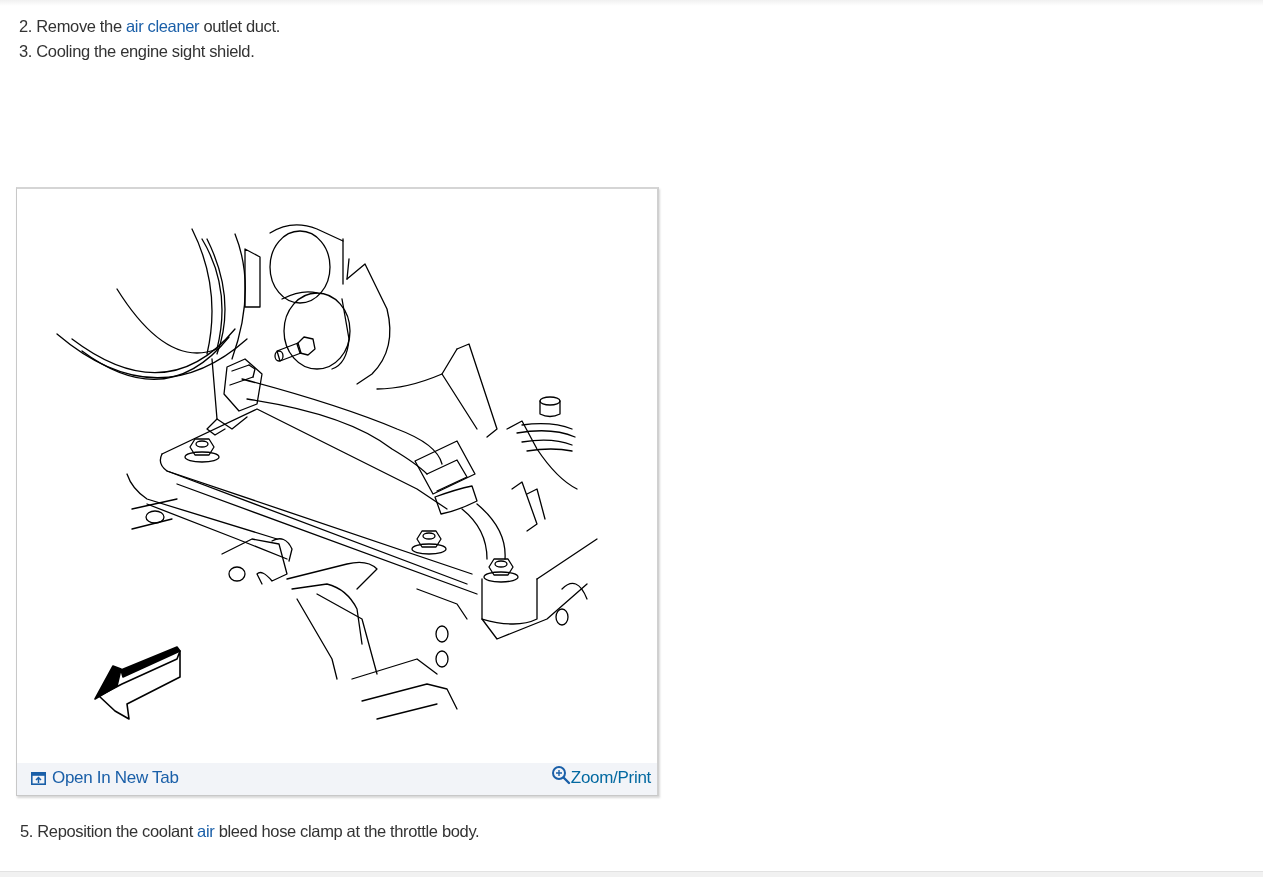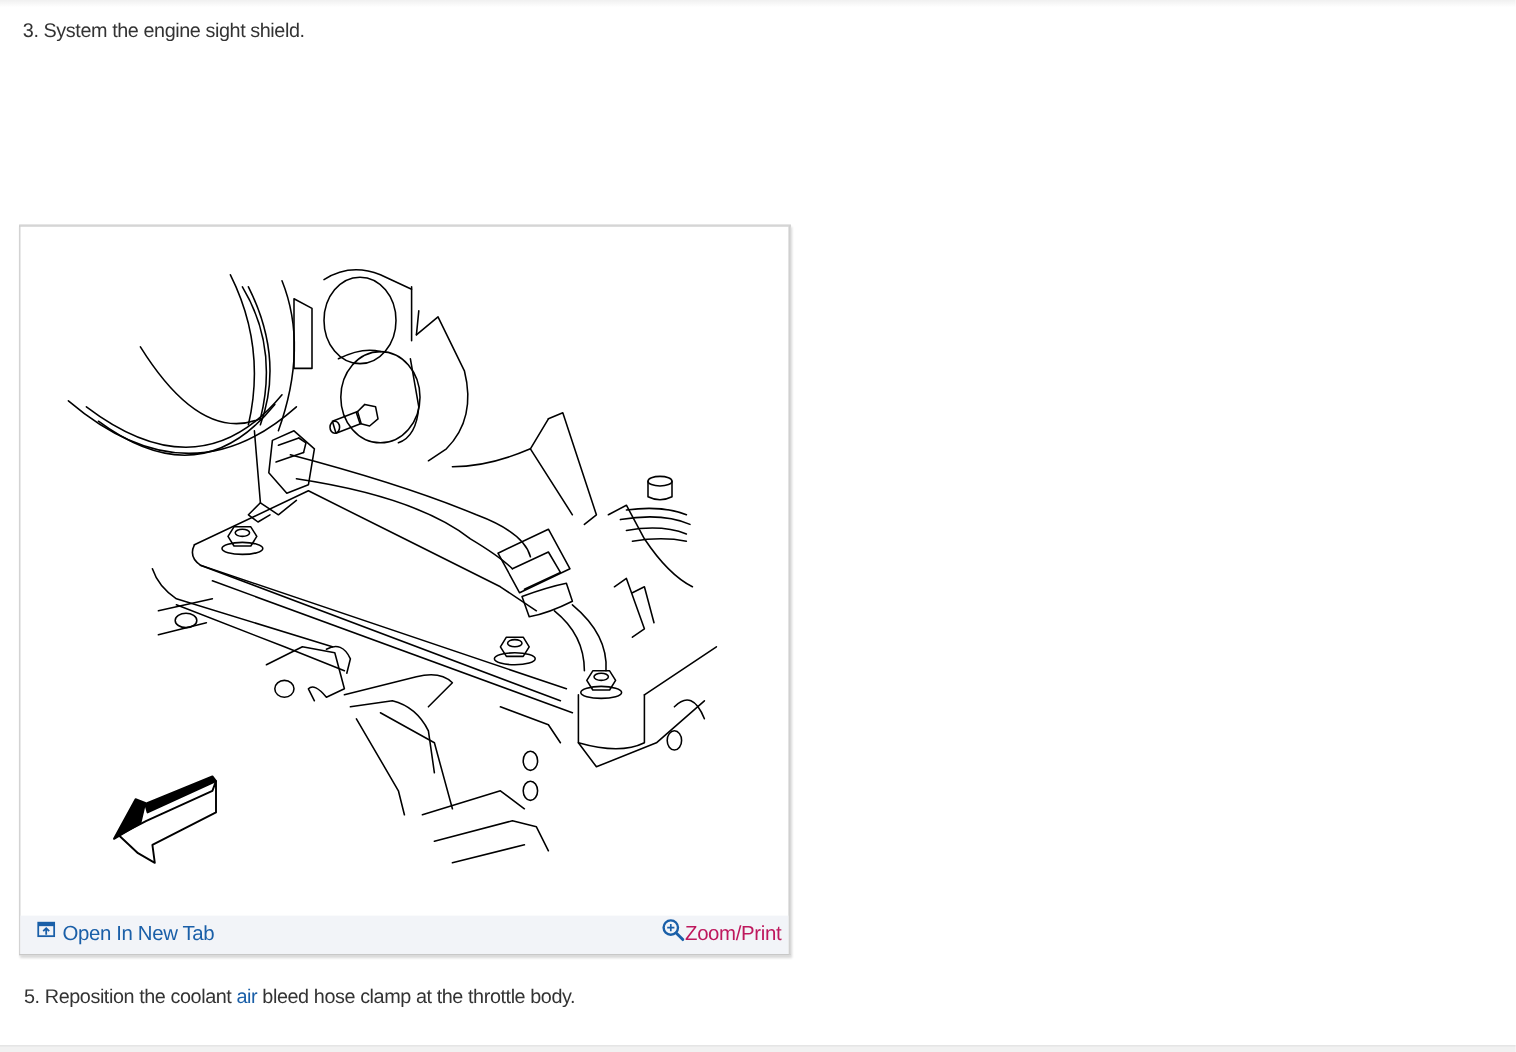--- a/index.html
+++ b/index.html
@@ -53,28 +53,28 @@
     left: 0; bottom: 0;
     width: 640px; height: 32px;
     background: #f2f4f8;
     font-size: 17px;
     letter-spacing: -0.3px;
   }
   .open-tab {
     position: absolute;
     left: 14px; top: 5px;
     color: #1a5fa8;
-    display: flex; align-items: flex-start;
+    display: flex; align-items: center;
     cursor: pointer;
   }
   .open-tab svg { margin-right: 6px; }
   .zoom-print {
     position: absolute;
     right: 6px; top: 2px;
-    color: #be185d;
+    color: #0369a1;
     display: flex; align-items: flex-start;
     cursor: pointer;
     text-align: center;
   }
   .zoom-print .lbl { margin-top: 3px; }
 
   .content2 {
     position: absolute;
     left: 20px;
     top: 819px;
@@ -90,21 +90,24 @@
     border-top: 1px solid #e2e2e2;
   }
 </style>
 </head>
 <body>
 
 <div class="top-shade"></div>
 
 <div class="content">
   <p class="step step-indent">
-    <span>3.</span><span> System the engine sight shield.</span>
+    <span>2.</span><span> Remove the </span><span class="link">air cleaner</span><span> outlet duct.</span>
+  </p>
+  <p class="step step-indent">
+    <span>3.</span><span> Cooling the engine sight shield.</span>
   </p>
 </div>
 
 <div class="figure">
   <svg class="figure-img" viewBox="0 0 640 572" fill="none" stroke="#000" stroke-width="1.3" stroke-linejoin="round" stroke-linecap="round">
 
     <path d="M40 145 Q140 230 230 150"></path>
     <path d="M55 150 Q150 222 218 140"></path>
     <path d="M65 162 Q150 225 212 148"></path>
     <path d="M100 100 Q150 180 200 160 Q215 100 185 50"></path>

